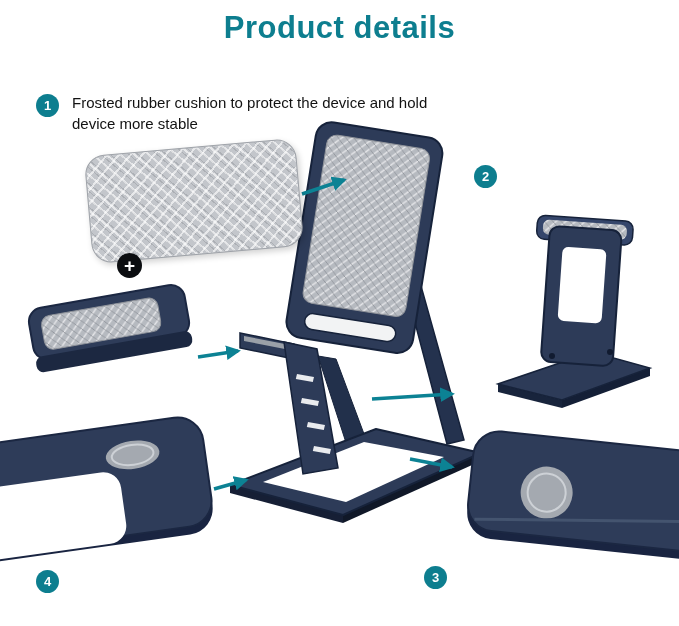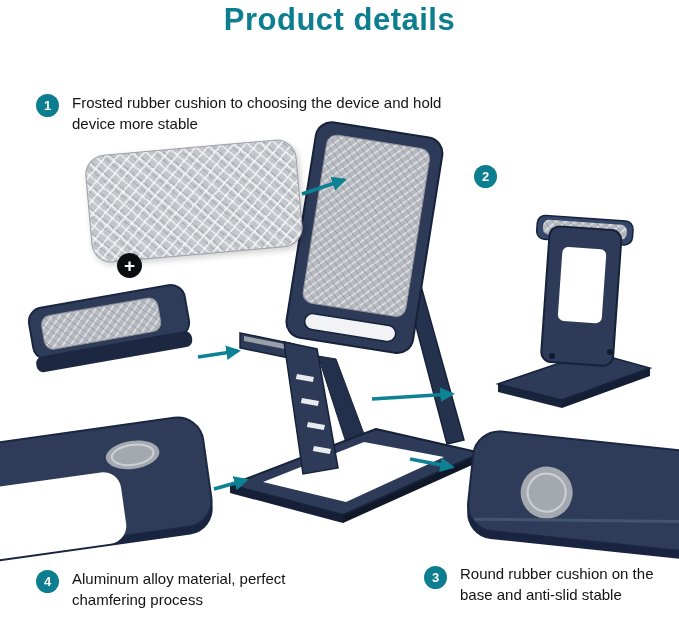--- a/index.html
+++ b/index.html
@@ -1,21 +1,21 @@
 <!DOCTYPE html>
 <html><head>
 <meta charset="utf-8">
 <style>
   html,body{margin:0;padding:0;background:#ffffff;}
   .canvas{
     position:relative;width:679px;height:626px;margin:0 auto;overflow:hidden;
     background:#ffffff;font-family:"Liberation Sans",sans-serif;color:#111;
   }
   .title{
-    position:absolute;top:2px;left:0;right:0;margin:0;text-align:center;
+    position:absolute;top:2px;left:0;right:0;margin:8px;text-align:center;
     font-size:31px;font-weight:800;color:#0d7e8f;letter-spacing:.5px;
   }
   .scene{position:absolute;left:0;top:0;z-index:1;pointer-events:none;}
   .callout{position:absolute;display:flex;align-items:flex-start;gap:13px;z-index:4;}
   .callout .num{
     flex:0 0 auto;width:23px;height:23px;border-radius:50%;
     background:#0d7e8f;color:#fff;font-weight:bold;font-size:13px;
     display:flex;align-items:center;justify-content:center;margin-top:2px;
   }
   .callout .txt{font-size:15px;line-height:1.42;color:#121212;}
@@ -131,30 +131,28 @@
       <path d="M410,459 L452,467" marker-end="url(#arrow)"></path>
     </g>
   </svg>
 
   <div class="inset-frosted"></div>
 
   <div class="plus-badge">+</div>
 
   <div class="callout callout-1">
     <span class="num">1</span>
-    <span class="txt">Frosted rubber cushion to choosing the device and hold device more stable</span>
+    <span class="txt">Frosted rubber cushion to protect the device and hold device more stable</span>
   </div>
 
   <div class="callout callout-2">
     <span class="num">2</span>
   </div>
 
   <div class="callout callout-3">
     <span class="num">3</span>
-    <span class="txt">Round rubber cushion on the base and anti-slid stable</span>
   </div>
 
   <div class="callout callout-4">
     <span class="num">4</span>
-    <span class="txt">Aluminum alloy material, perfect chamfering process</span>
   </div>
 
 </div>
 
 </body></html>

